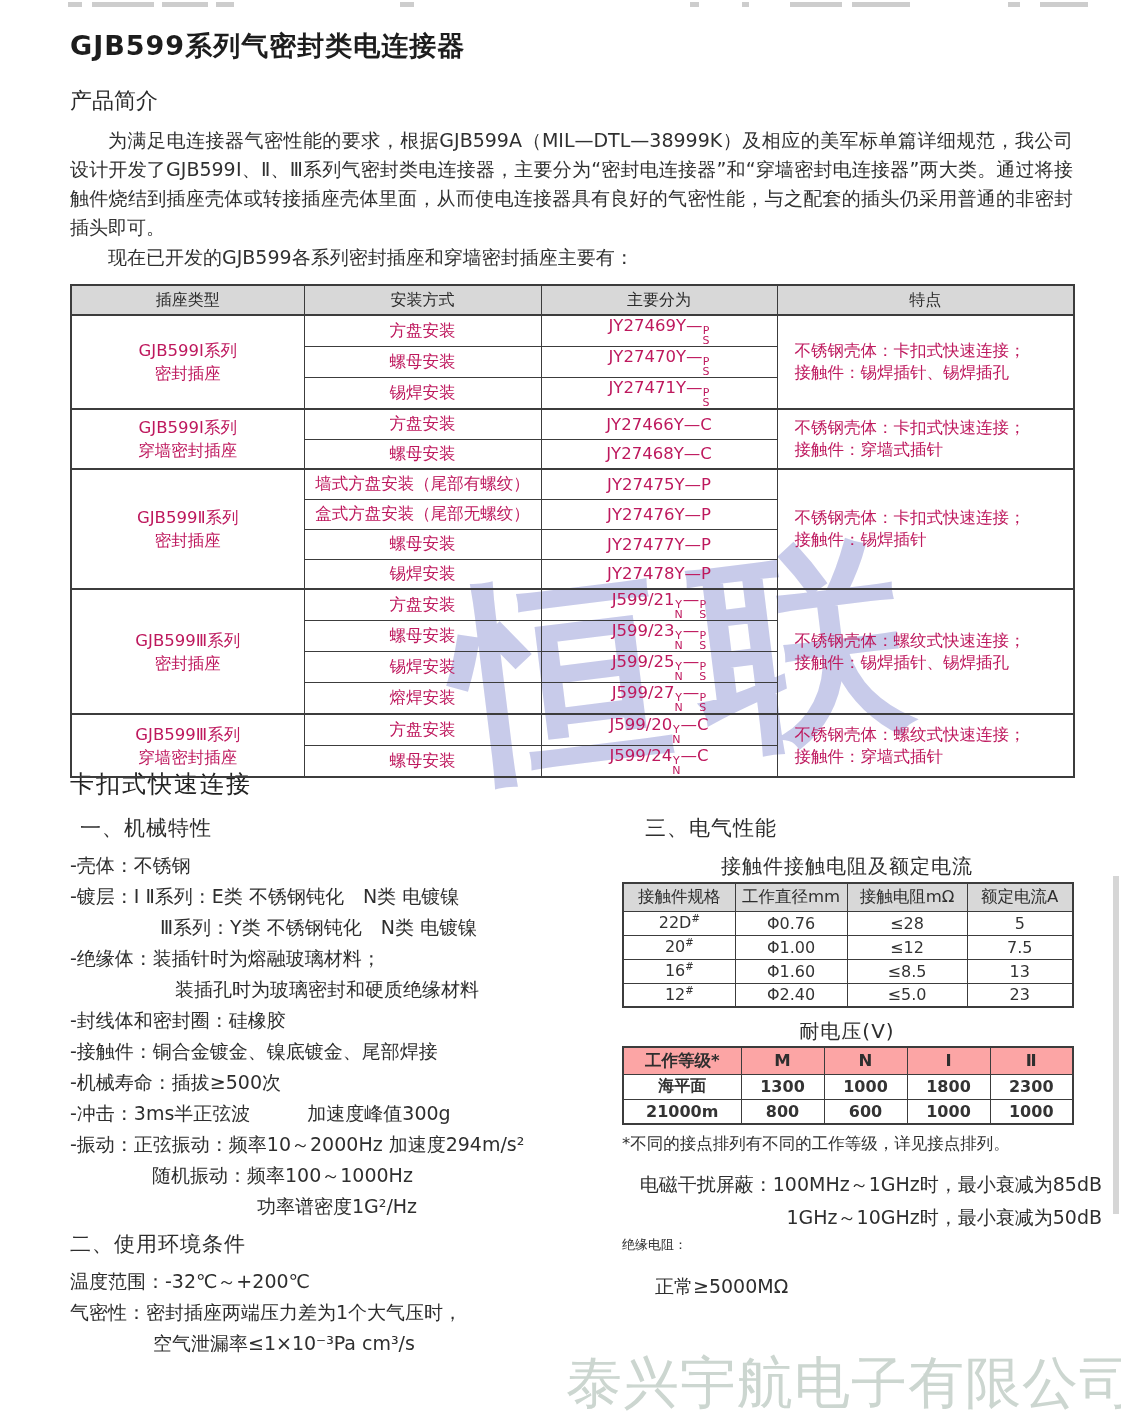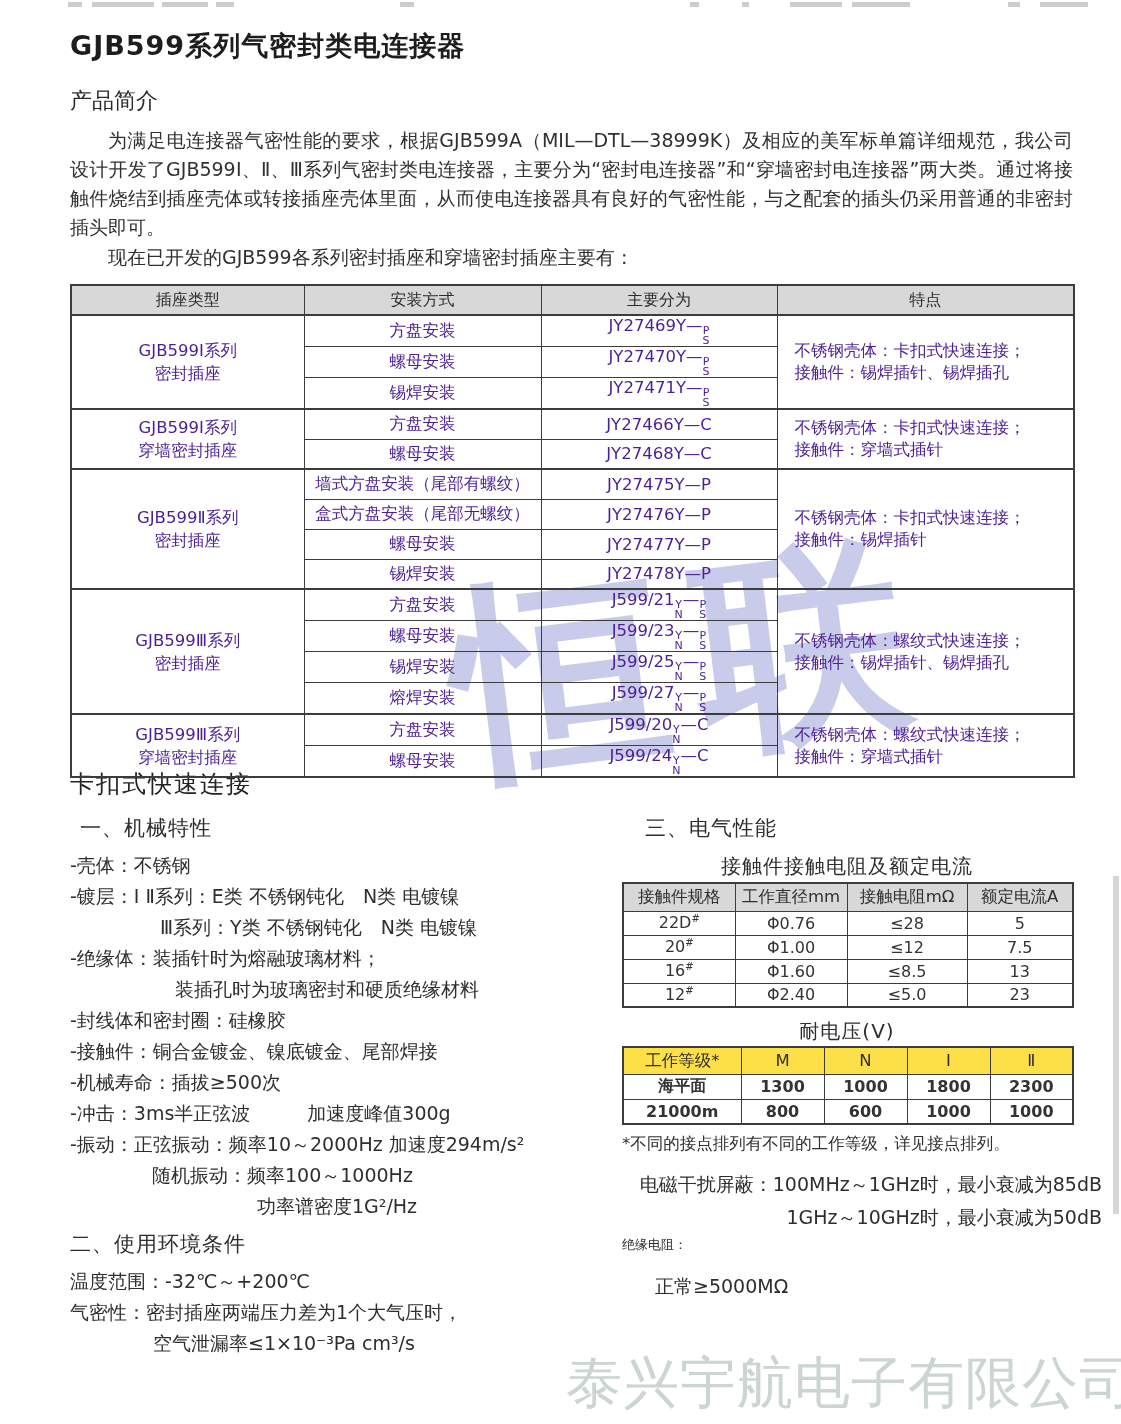--- a/index.html
+++ b/index.html
@@ -41,21 +41,21 @@
 
   
   #sockets-table-wrap { left:70px; top:284px; z-index:1; }
   table { border-collapse:collapse; table-layout:fixed; background:transparent; }
   #sockets-table { width:1003px; border:2px solid #3c3c3c; }
   #sockets-table th, #sockets-table td { border:1px solid #3c3c3c; }
   #sockets-table thead th {
     background:#d8d8d8; font-weight:normal; font-size:16px; height:30px;
     color:#2a2a2a; border-bottom:2px solid #3c3c3c;
   }
-  #sockets-table td { text-align:center; font-size:16.5px; height:30px; color:#4c1d95; }
+  #sockets-table td { text-align:center; font-size:16.5px; height:30px; color:#be185d; }
   #sockets-table tr.gtop td { border-top:2px solid #3c3c3c; }
   #sockets-table td.c-type div { line-height:23px; }
   #sockets-table td.c-feat { text-align:left; padding-left:17px; line-height:22px; font-size:16.5px; }
   .stk { display:inline-flex; flex-direction:column; vertical-align:-3px; font-size:11px; line-height:10px; }
   .stk i { font-style:normal; display:block; min-height:0; }
 
   
   #tech-heading { left:70px; top:768px; font-size:24px; letter-spacing:2px; color:#222; }
   #mech-heading { left:80px; top:814px; font-size:21px; letter-spacing:1px; }
   #mech-lines { left:70px; top:850px; width:545px; font-size:19px; }
@@ -76,21 +76,21 @@
   #contact-table { width:450px; border:2px solid #3c3c3c; }
   #contact-table th, #contact-table td { border:1px solid #3c3c3c; }
   #contact-table thead th { background:#d8d8d8; font-weight:normal; font-size:16.5px; height:28px; }
   #contact-table td { text-align:center; font-size:16px; height:24px; color:#333; }
   #contact-table sup { font-size:10px; }
 
   #voltage-title { left:622px; top:1018px; width:450px; text-align:center; font-size:20px; letter-spacing:1px; }
   #voltage-table-wrap { left:622px; top:1046px; z-index:1; }
   #voltage-table { width:450px; border:2px solid #3c3c3c; }
   #voltage-table th, #voltage-table td { border:1px solid #3c3c3c;font-weight:bold; }
-  #voltage-table thead th { background:#fde047; font-weight:normal; font-size:16.5px; height:27px; }
+  #voltage-table thead th { background:#fca5a5; font-weight:bold; font-size:16.5px; height:27px; }
   #voltage-table td { text-align:center; font-size:16px; height:25px; color:#333; }
 
   #voltage-note { left:622px; top:1133px; width:470px; font-size:16.5px; color:#2f2f2f; }
   #emi-block { left:622px; top:1168px; width:480px; font-size:19px;text-align:right; }
   #emi-block .l1 { line-height:33px; white-space:nowrap; }
   #emi-block .l2 { line-height:33px; padding-left:143px; white-space:nowrap; }
   #ins-label { left:622px; top:1236px; font-size:13px;font-family:Liberation Serif, serif; }
   #ins-value { left:655px; top:1274px; font-size:19px; }
 </style>
 </head>

